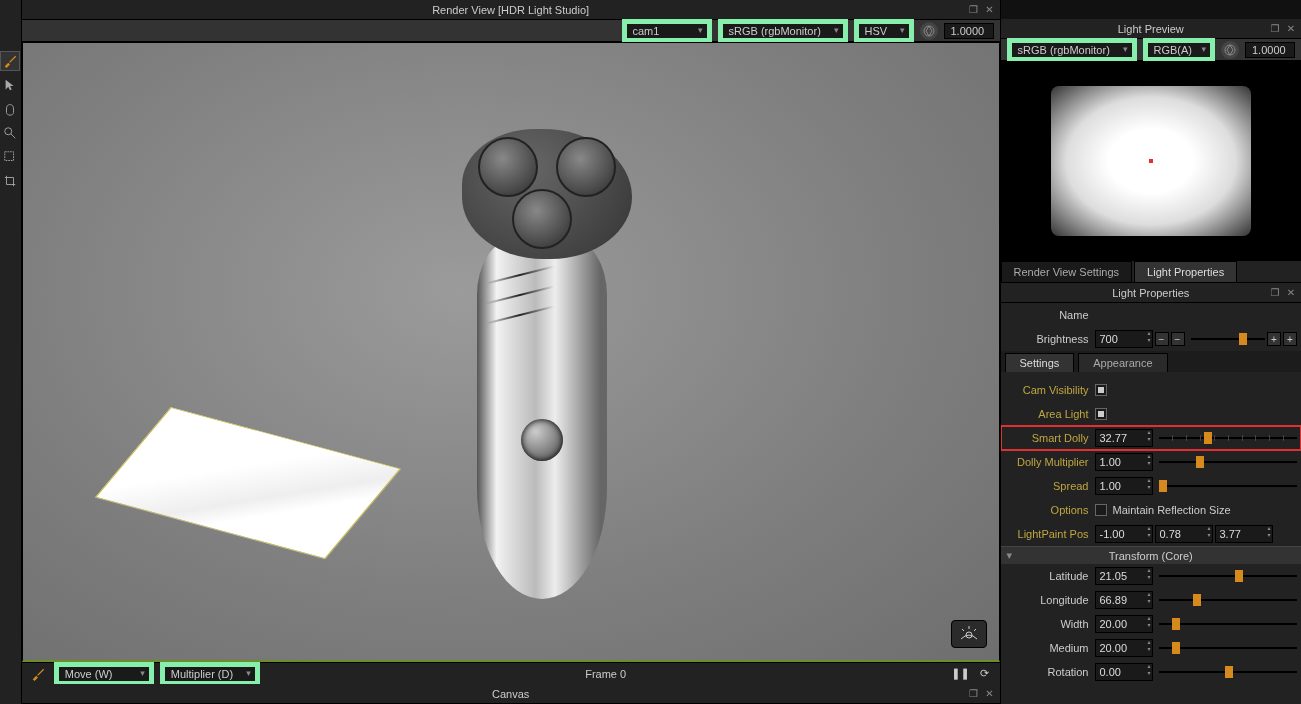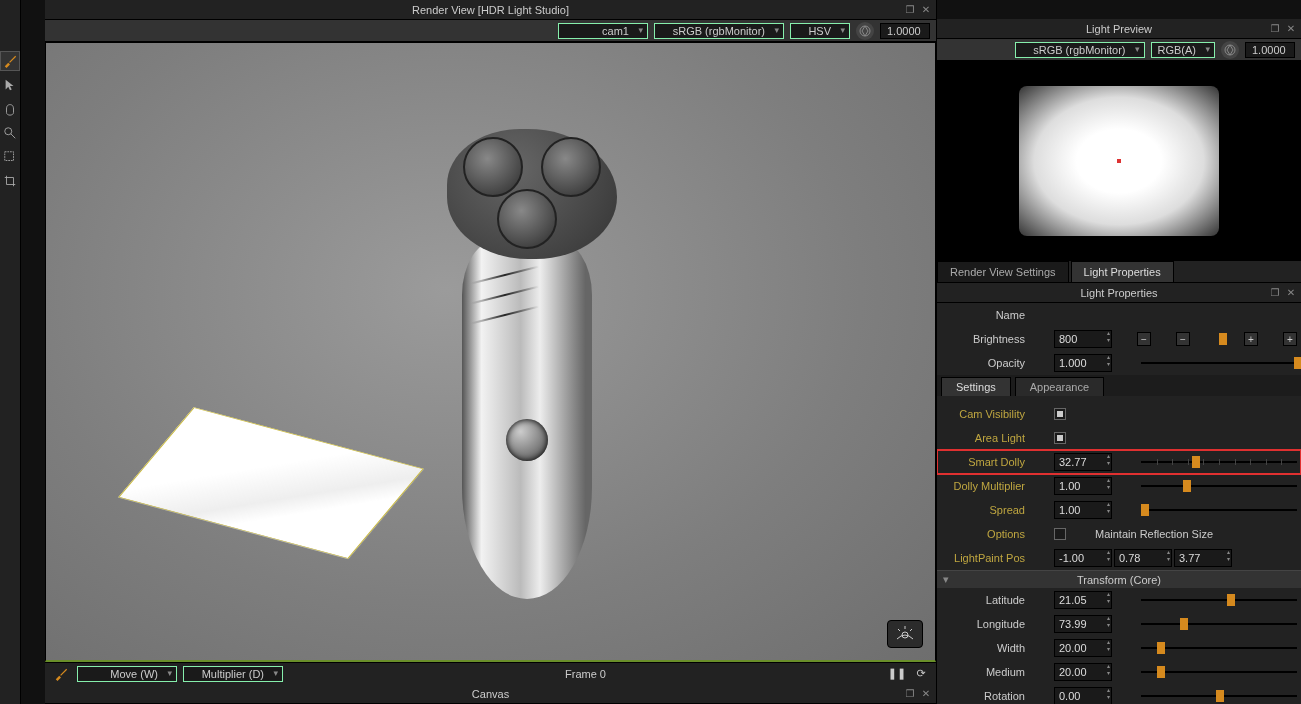--- a/index.html
+++ b/index.html
@@ -5,32 +5,32 @@
 * { box-sizing: border-box; margin: 0; padding: 0; font-family: "Segoe UI", Arial, sans-serif; }
 body { background: #111; color: #bbb; font-size: 11px; width: 1301px; height: 704px; overflow: hidden; display: flex; }
 
 
 .toolbar-left { width: 22px; background: #222; border-right: 1px solid #000; display: flex; flex-direction: column; padding-top: 50px; gap: 2px; }
 .tool-btn { width: 20px; height: 20px; margin: 1px auto; display:flex; align-items:center; justify-content:center; cursor: pointer; border:1px solid transparent; }
 .tool-btn.active { border:1px solid #555; background:#333; }
 .tool-btn svg { width: 14px; height: 14px; }
 
 
-.col-left { width: 988px; display: flex; flex-direction: column; border-right: 1px solid #000; padding-left: 24px; }
+.col-left { width: 988px; display: flex; flex-direction: column; border-right: 1px solid #000; }
 .col-right { flex: 1; display: flex; flex-direction: column; margin-top: 19px; }
 
 
 .panel-header { height: 20px; background: #222; display:flex; align-items:center; justify-content:center; position:relative; border-bottom:1px solid #000; }
 .panel-title { color:#ccc; font-size:11px; }
 .panel-icons { position:absolute; right:4px; display:flex; gap:4px; }
 .panel-icon { width:12px; height:12px; display:flex; align-items:center; justify-content:center; color:#888; cursor:pointer; font-size:10px; }
 
 
 .secondary-bar { height: 22px; background: #333; display:flex; align-items:center; justify-content:flex-end; padding: 0 6px; gap: 6px; border-bottom:1px solid #000; }
-.dd { background:#1a1a1a; border:1px solid #86efac; color:#ccc; padding:1px 18px 1px 6px; font-size:11px; position:relative; cursor:pointer;text-align:right; }
+.dd { background:#1a1a1a; border:5px solid #86efac; color:#ccc; padding:1px 18px 1px 6px; font-size:11px; position:relative; cursor:pointer; }
 .dd::after { content:"▾"; position:absolute; right:4px; color:#888; font-size:9px; }
 .num-box { background:#1a1a1a; border:1px solid #000; color:#ccc; padding:1px 6px; width:50px; font-size:11px; }
 .round-icon { width:18px; height:18px; border-radius:50%; background:#444; display:flex; align-items:center; justify-content:center; cursor:pointer; }
 
 
 .viewport { flex:1; background:#888; position:relative; border:1px solid #000; border-bottom: 2px solid #6a8f2a; }
 .viewport-inner { position:absolute; inset:0; background: radial-gradient(ellipse at 45% 40%, #9b9b9b 0%, #7e7e7e 60%, #6e6e6e 100%); }
 .shaver { position:absolute; left: 44%; top: 14%; width: 190px; height: 470px; }
 .shaver-head { position:absolute; top:0; left:10px; width:170px; height:130px; background: radial-gradient(circle at 40% 30%, #666, #333); border-radius: 45% 55% 50% 50%; }
 .foil { position:absolute; width:60px; height:60px; border-radius:50%; background: radial-gradient(circle at 40% 35%, #888, #2a2a2a); border: 2px solid #222; }
@@ -60,21 +60,21 @@
 .light-preview-img { width:200px; height:150px; background: radial-gradient(ellipse at 50% 50%, #fff 30%, #ddd 60%, #333 100%); border-radius: 8px; position:relative; }
 .light-preview-img::after { content:""; position:absolute; left:50%; top:50%; width:4px; height:4px; background:#d33; transform:translate(-50%,-50%); }
 
 
 .tabs-bar { height:22px; background:#222; display:flex; align-items:flex-end; border-bottom:1px solid #000; }
 .tab { padding: 4px 12px; font-size:11px; color:#aaa; background:#1a1a1a; border:1px solid #000; border-bottom:none; margin-right:2px; cursor:pointer; }
 .tab.active { background:#333; color:#ddd; }
 
 
 .props-panel { flex:1; background:#222; overflow:auto; padding-bottom: 6px; position:relative; }
-.prop-row { display:flex; align-items:center; height:24px; padding: 0 4px; gap: 23px; }
+.prop-row { display:flex; align-items:center; height:24px; padding: 0 4px; }
 .prop-label { width: 90px; text-align:right; color:#bfa640; font-size:11px; padding-right:6px; }
 .prop-label.white { color:#ccc; }
 .input-text { background:#1a1a1a; border:1px solid #000; color:#ddd; font-size:11px; padding:2px 4px; flex:1; }
 .input-num { background:#1a1a1a; border:1px solid #000; color:#ddd; font-size:11px; padding:2px 4px; width:58px; position:relative; }
 .spinner::after { content:"▴\A▾"; white-space:pre; position:absolute; right:1px; top:-1px; font-size:6px; color:#888; line-height:7px; }
 .stepper-btn { width:14px; height:14px; background:#333; border:1px solid #000; color:#ccc; display:flex; align-items:center; justify-content:center; font-size:10px; cursor:pointer; margin-left:2px; }
 .slider-track { flex:1; height:14px; margin-left:6px; position:relative; display:flex; align-items:center; }
 .slider-line { position:absolute; left:0; right:0; height:2px; background:#000; }
 .slider-tick { position:absolute; height:6px; width:1px; background:#444; top:4px; }
 .slider-thumb { position:absolute; width:8px; height:12px; background:#d68a1e; top:1px; cursor:pointer; }
@@ -239,39 +239,31 @@
   </div>
 
   <div class="props-panel">
 
     <div class="prop-row">
       <div class="prop-label white">Name</div>
     </div>
 
     <div class="prop-row">
       <div class="prop-label white">Brightness</div>
-      <div class="input-num spinner">800</div>
+      <div class="input-num spinner">700</div>
       <div class="stepper-btn">−</div>
       <div class="stepper-btn">−</div>
       <div class="slider-track">
         <div class="slider-line"></div>
         <div class="slider-thumb" style="left:65%;"></div>
       </div>
       <div class="stepper-btn">+</div>
       <div class="stepper-btn">+</div>
     </div>
 
-    <div class="prop-row">
-      <div class="prop-label white">Opacity</div>
-      <div class="input-num spinner">1.000</div>
-      <div class="slider-track">
-        <div class="slider-line"></div>
-        <div class="slider-thumb" style="left:98%;"></div>
-      </div>
-    </div>
 
     <div class="sub-tabs">
       <div class="sub-tab active">Settings</div>
       <div class="sub-tab">Appearance</div>
     </div>
 
     <div style="height:6px;"></div>
 
     <div class="prop-row">
       <div class="prop-label">Cam Visibility</div>
@@ -341,21 +333,21 @@
     <div class="prop-row">
       <div class="prop-label white">Latitude</div>
       <div class="input-num spinner">21.05</div>
       <div class="slider-track">
           <div class="slider-line"></div>
           <div class="slider-thumb" style="left:55%;"></div>
         </div>
     </div>
     <div class="prop-row">
       <div class="prop-label white">Longitude</div>
-      <div class="input-num spinner">73.99</div>
+      <div class="input-num spinner">66.89</div>
       <div class="slider-track">
           <div class="slider-line"></div>
           <div class="slider-thumb" style="left:25%;"></div>
         </div>
     </div>
     <div class="prop-row">
       <div class="prop-label white">Width</div>
       <div class="input-num spinner">20.00</div>
       <div class="slider-track">
           <div class="slider-line"></div>

